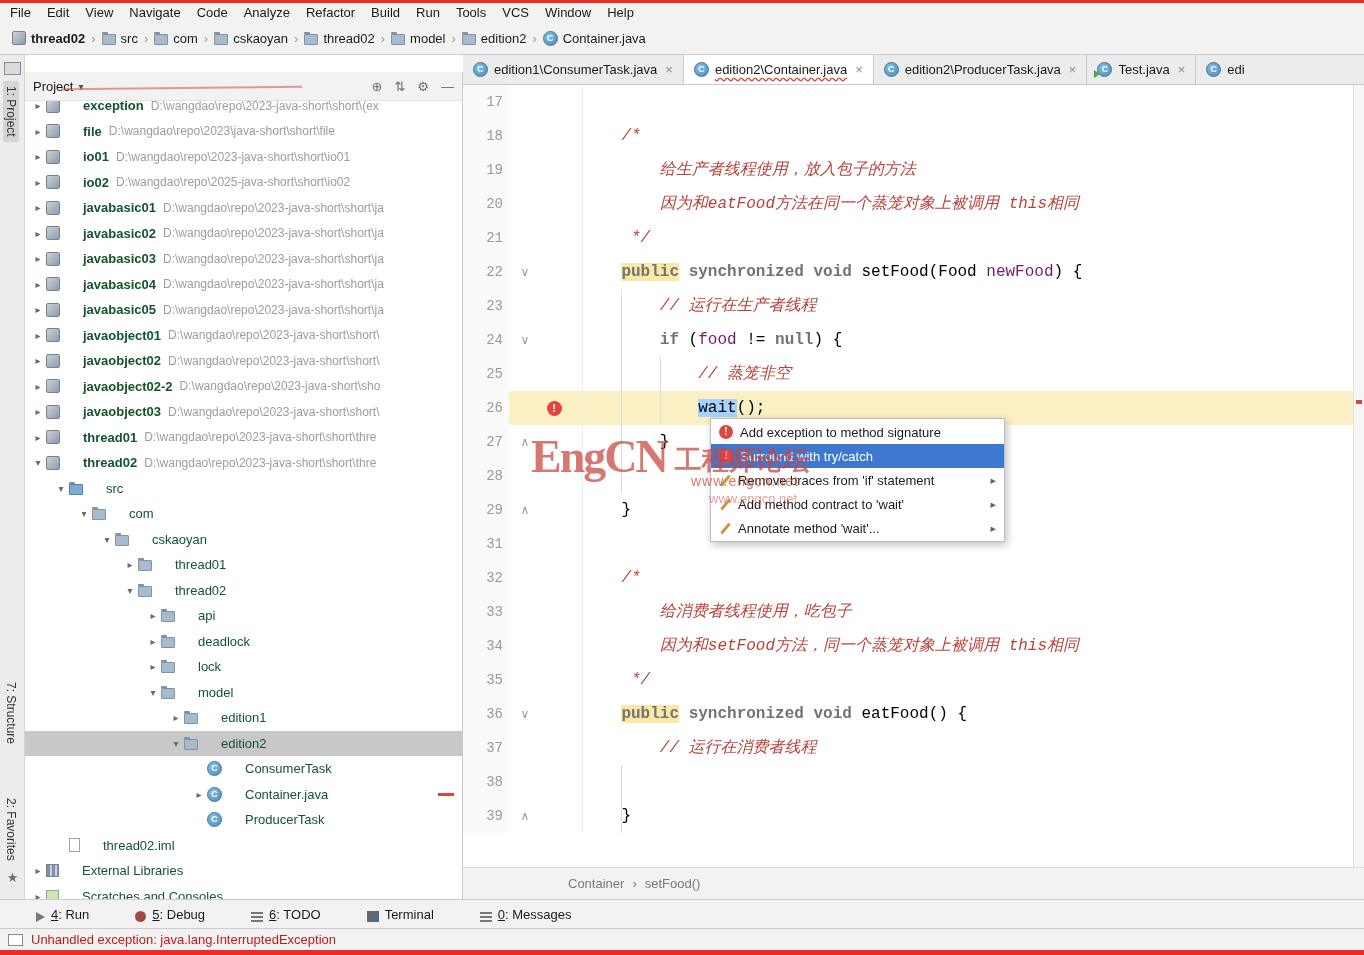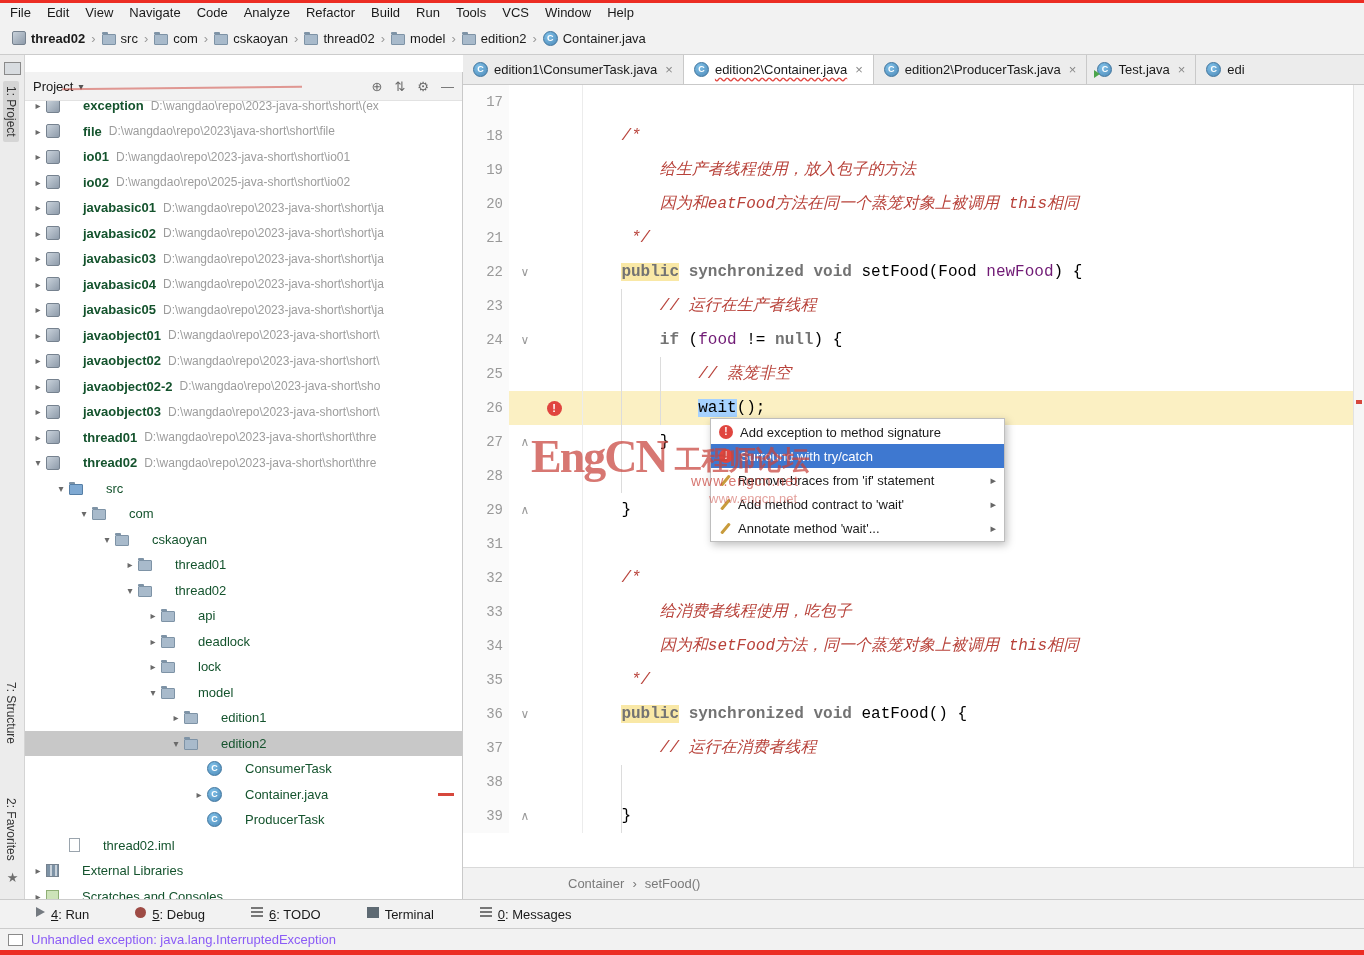--- a/index.html
+++ b/index.html
@@ -89,29 +89,29 @@
   .wm-echo{position:absolute;left:178px;top:56px;font-size:13px;opacity:.7;}
   
   #err-stripe{position:absolute;right:0;top:0;width:11px;height:100%;background:#F6F6F6;border-left:1px solid #E2E2E2;z-index:5;box-sizing:border-box;}
   .stripe-mark{position:absolute;right:2px;width:6px;height:4px;background:#D6473C;top:315px;}
   
   #editor-crumbs{position:absolute;left:0;right:0;top:812px;height:32px;background:#F2F2F2;border-top:1px solid #D9D9D9;
                  display:flex;align-items:center;padding-left:105px;gap:8px;font-size:13px;color:#7A7A7A;box-sizing:border-box;}
   
   #bottombar{position:absolute;left:0;right:0;top:899px;height:29px;background:#F2F2F2;border-top:1px solid #CCC;
              display:flex;align-items:center;gap:46px;padding-left:36px;font-size:13px;box-sizing:border-box;}
-  .bb-item{display:flex;align-items:flex-start;gap:6px;white-space:nowrap;}
+  .bb-item{display:flex;align-items:flex-end;gap:6px;white-space:nowrap;}
   .mn{text-decoration:underline;}
   .bic{display:inline-block;flex:none;}
   .bic-run{width:0;height:0;border-left:9px solid #747A80;border-top:5px solid transparent;border-bottom:5px solid transparent;}
   .bic-debug{width:11px;height:11px;border-radius:50%;background:#9E4B45;}
   .bic-todo,.bic-messages{width:12px;height:10px;background:repeating-linear-gradient(180deg,#777 0 2px,transparent 2px 4px);}
   .bic-terminal{width:12px;height:11px;background:#5E6A73;}
   #statusbar{position:absolute;left:0;right:0;top:928px;height:22px;background:#F2F2F2;border-top:1px solid #CCC;
-             display:flex;align-items:center;gap:8px;padding-left:8px;font-size:13px;color:#8b5cf6;box-sizing:border-box;}
+             display:flex;align-items:center;gap:8px;padding-left:8px;font-size:13px;color:#b91c1c;box-sizing:border-box;}
   .sb-icon{width:13px;height:10px;border:1px solid #8A8A8A;background:#fff;flex:none;}
   
   .ic-module{width:14px;height:14px;flex:none;border-radius:2px;background:linear-gradient(135deg,#C9D2DB,#8E9BAA);border:1px solid #76828F;box-sizing:border-box;}
   .ic-folder,.ic-package,.ic-folder-src{width:14px;height:11px;flex:none;position:relative;background:#A8BACB;border:1px solid #7E93A6;border-radius:1px;margin-top:2px;box-sizing:border-box;}
   .ic-folder::before,.ic-package::before,.ic-folder-src::before{content:'';position:absolute;top:-3px;left:-1px;width:6px;height:2px;background:#7E93A6;border-radius:1px 1px 0 0;}
   .ic-folder-src{background:#7FA9D2;border-color:#567FA6;}
   .ic-class{width:15px;height:15px;flex:none;border-radius:50%;background:radial-gradient(circle at 35% 30%,#7FC0E8,#4E8AB8);border:1px solid #3F759E;box-sizing:border-box;color:#fff;font:bold 9px/13px "Liberation Sans",sans-serif;text-align:center;position:relative;}
   .ic-play{position:absolute;left:-4px;bottom:-2px;width:0;height:0;border-left:6px solid #4CA54C;border-top:4px solid transparent;border-bottom:4px solid transparent;}
   .ic-file{width:11px;height:14px;flex:none;background:#fff;border:1px solid #9AA4AD;box-sizing:border-box;}
   .ic-library{width:13px;height:13px;flex:none;background:repeating-linear-gradient(90deg,#7E93A6 0 3px,#C9D2DB 3px 5px);border:1px solid #76828F;box-sizing:border-box;}

